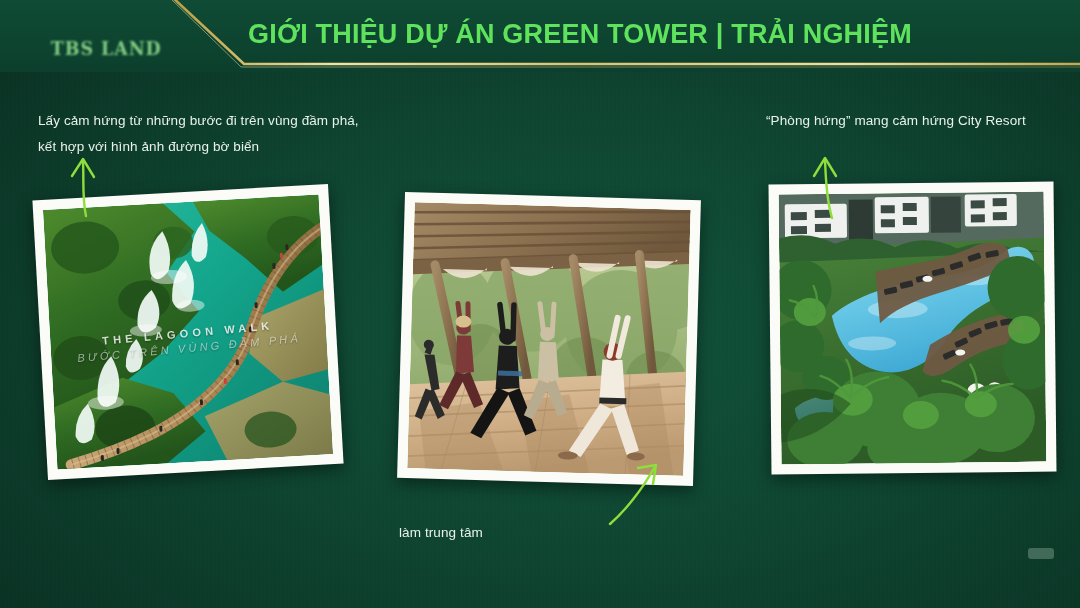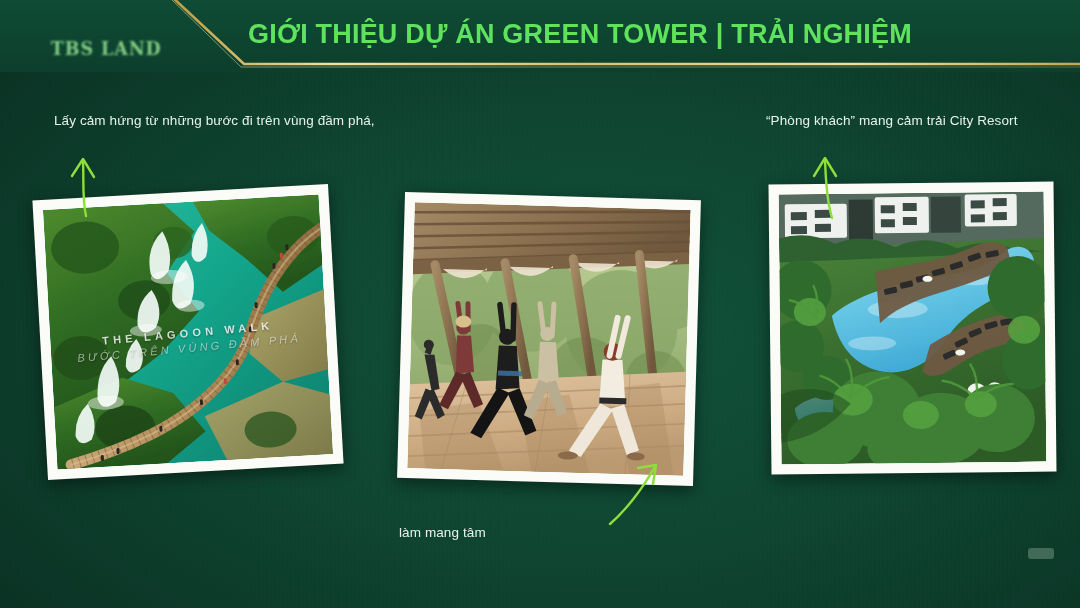--- a/index.html
+++ b/index.html
@@ -91,21 +91,21 @@
   .caption {
     position: absolute;
     color: #e9f3ec;
     font-size: 13.5px;
     line-height: 26px;
     letter-spacing: .1px;
     white-space: nowrap;
   }
   .caption .cap-line { display: block; }
 
-  #caption-left  { left: 38px;  top: 108px; margin-left: 16px; }
+  #caption-left  { left: 38px;  top: 108px; }
   #caption-right { left: 766px; top: 108px; }
   #caption-bottom{ left: 399px; top: 520px; }
 
   
   .arrow-svg { position: absolute; overflow: visible; z-index: 6; }
 
   
   .photo {
     position: absolute;
     background: #fbfbf8;
@@ -204,28 +204,29 @@
 
     <div class="logo">
       <span class="logo-text">TBS LAND</span>
     </div>
 
     <div class="slide-title">GIỚI THIỆU DỰ ÁN GREEN TOWER  |  TRẢI NGHIỆM</div>
   </div>
 
   <div class="caption" id="caption-left">
     <span class="cap-line">Lấy cảm hứng từ những bước đi trên vùng đầm phá,</span>
+    <span class="cap-line">kết hợp với hình ảnh đường bờ biển</span>
   </div>
 
   <div class="caption" id="caption-right">
-    <span class="cap-line">“Phòng khách” mang cảm trải City Resort</span>
+    <span class="cap-line">“Phòng hứng” mang cảm hứng City Resort</span>
   </div>
 
   <div class="caption" id="caption-bottom">
-    <span class="cap-line">làm mang tâm</span>
+    <span class="cap-line">làm trung tâm</span>
   </div>
 
   <svg class="arrow-svg" style="left:56px; top:148px; width:60px; height:70px;" viewBox="0 0 60 70">
     <path d="M 30 68 C 26 50 28 32 27 14" fill="none" stroke="#8ede3c" stroke-width="2.4" stroke-linecap="round"></path>
     <path d="M 16 28 L 27 11 L 38 29" fill="none" stroke="#8ede3c" stroke-width="2.4" stroke-linecap="round" stroke-linejoin="round"></path>
   </svg>
 
   <svg class="arrow-svg" style="left:596px; top:462px; width:72px; height:66px;" viewBox="0 0 72 66">
     <path d="M 14 62 C 28 50 46 28 58 6" fill="none" stroke="#8ede3c" stroke-width="2.4" stroke-linecap="round"></path>
     <path d="M 42 6 L 60 3 L 57 22" fill="none" stroke="#8ede3c" stroke-width="2.4" stroke-linecap="round" stroke-linejoin="round"></path>

